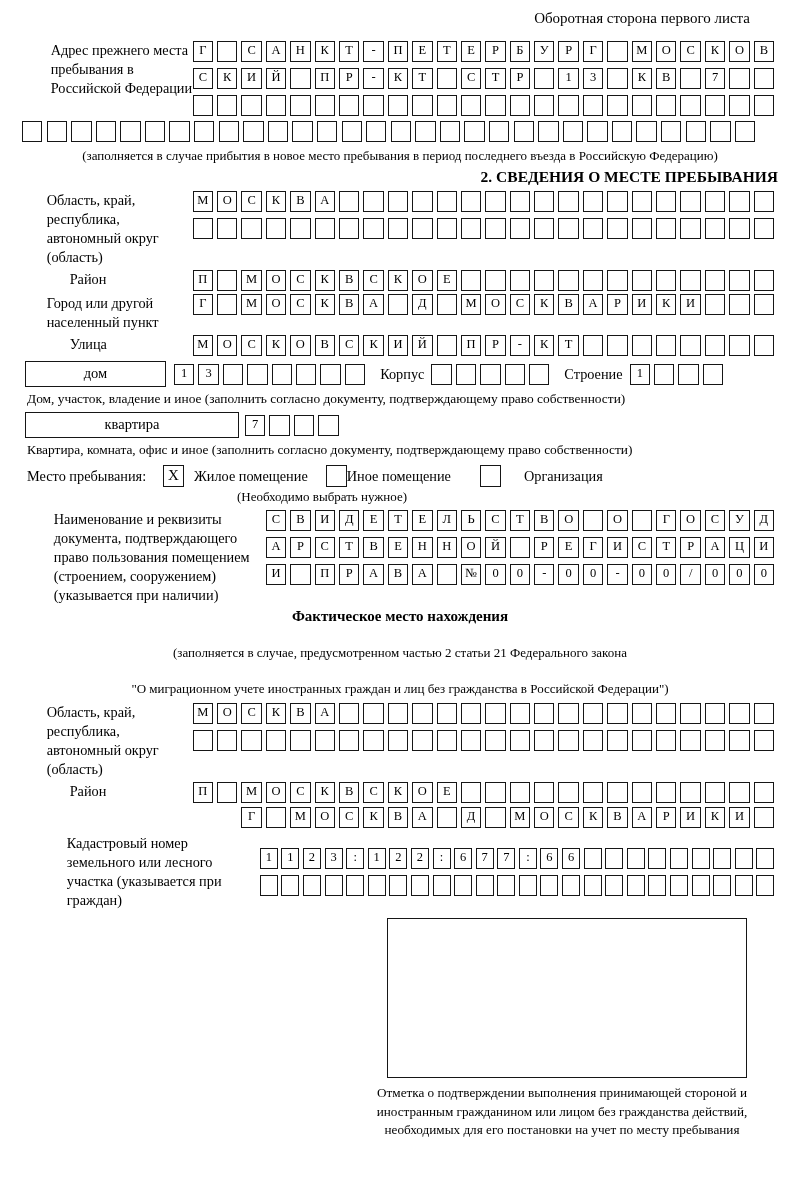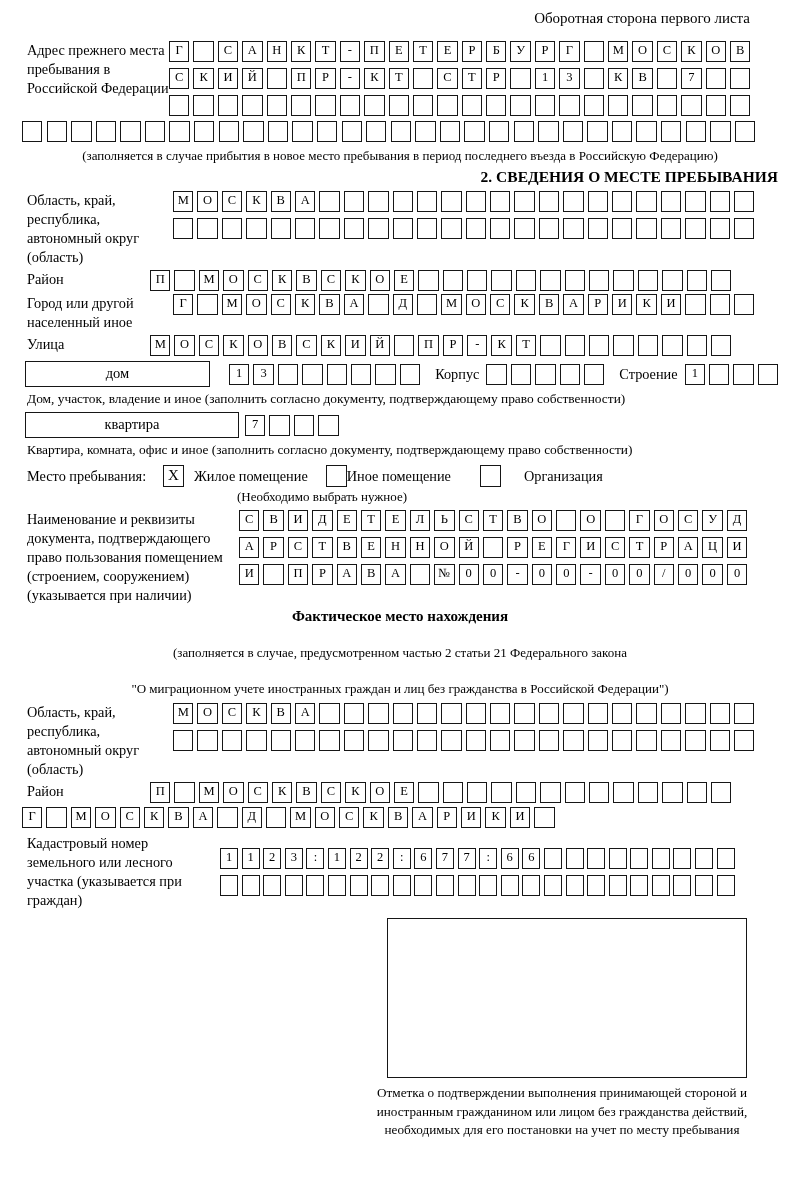--- a/index.html
+++ b/index.html
@@ -6,21 +6,21 @@
   html,body { background:#fff; }
   body {
     width:800px; height:1180px;
     font-family:"Liberation Serif","DejaVu Serif",serif;
     color:#000; font-size:14px; overflow:hidden;
   }
   .page { width:800px; height:1180px; padding:0 22px; overflow:hidden; }
 
   .header-note { text-align:right; font-size:15px; margin:10px 28px 14px 0; }
 
-  .frow { display:flex; align-items:flex-start; }
+  .frow { display:flex; align-items:flex-start;justify-content:flex-end; }
   .lbl { flex:none; font-size:14.3px; line-height:1.33; padding-left:5px; }
   .w147 { width:147px; } .w151 { width:151px; } .w128 { width:128px; }
   .w217 { width:217px; } .w198 { width:198px; }
 
   .rowstack { flex:none; }
   .cells { display:flex; margin-bottom:6px; }
   .cells:last-child { margin-bottom:0; }
   .cell {
     flex:none; width:20.4px; height:21px; border:1.7px solid #161616;
     margin-right:4px; font-size:12.5px; line-height:17.5px; text-align:center;
@@ -30,21 +30,21 @@
 
   .caption-c { text-align:center; font-size:13px; margin-top:5px; }
   .caption-l { font-size:13.4px; margin-top:4px; padding-left:5px; }
   .sec-title { text-align:right; font-weight:bold; font-size:15.5px; margin-top:4px; }
 
   .dom-row { display:flex; align-items:center; margin-top:5px; }
   .big-box {
     flex:none; border:1.7px solid #161616; height:26px; text-align:center;
     font-size:14.5px; line-height:23px;
   }
-  .big-box.dom { width:185px; margin-left:3px; margin-right:19px; }
+  .big-box.dom { width:141px; margin-left:3px; margin-right:8px; }
   .big-box.kv  { width:214px; margin-left:3px; margin-right:6px; }
   .dom-row .cells { margin-bottom:0; }
   .inline-lbl { flex:none; font-size:14.3px; margin:0 7px 0 11px; }
 
   .mesto-row { display:flex; align-items:center; margin-top:7px; }
   .chk {
     flex:none; width:21px; height:22px; border:1.7px solid #161616;
     text-align:center; font-size:15px; line-height:19px;
   }
   .mesto-lbl { flex:none; font-size:14.3px; padding-left:5px; width:133px; }
@@ -274,21 +274,21 @@
         <div class="cell"></div>
         <div class="cell"></div>
         <div class="cell"></div>
         <div class="cell"></div>
         <div class="cell"></div>
         <div class="cell"></div>
       </div>
   </div>
 
   <div class="frow mt3">
-    <div class="lbl w151">Город или другой населенный иное</div>
+    <div class="lbl w151">Город или другой населенный пункт</div>
     <div class="cells">
         <div class="cell">Г</div>
         <div class="cell"></div>
         <div class="cell">М</div>
         <div class="cell">О</div>
         <div class="cell">С</div>
         <div class="cell">К</div>
         <div class="cell">В</div>
         <div class="cell">А</div>
         <div class="cell"></div>

